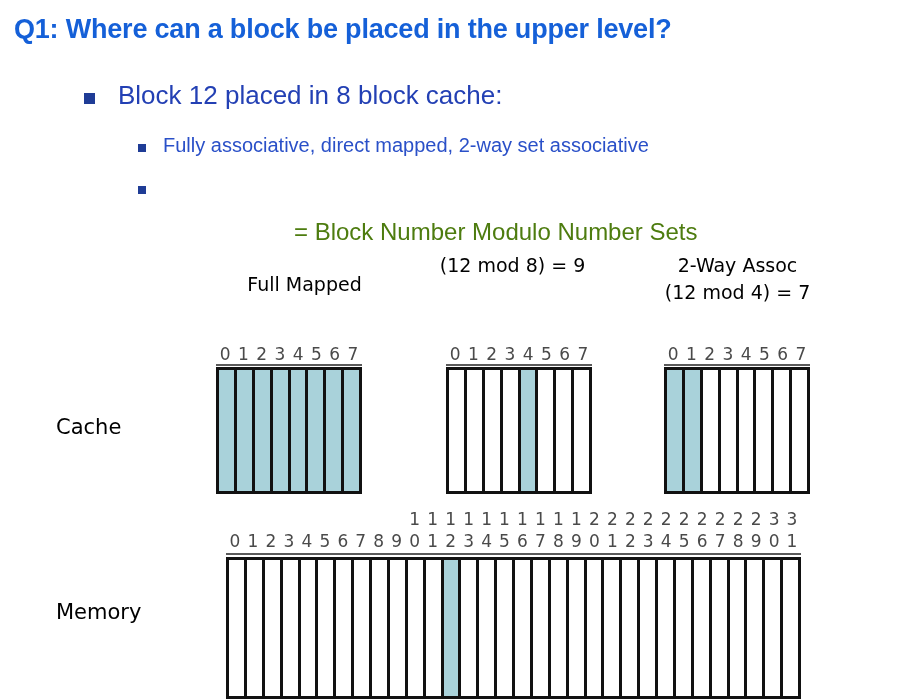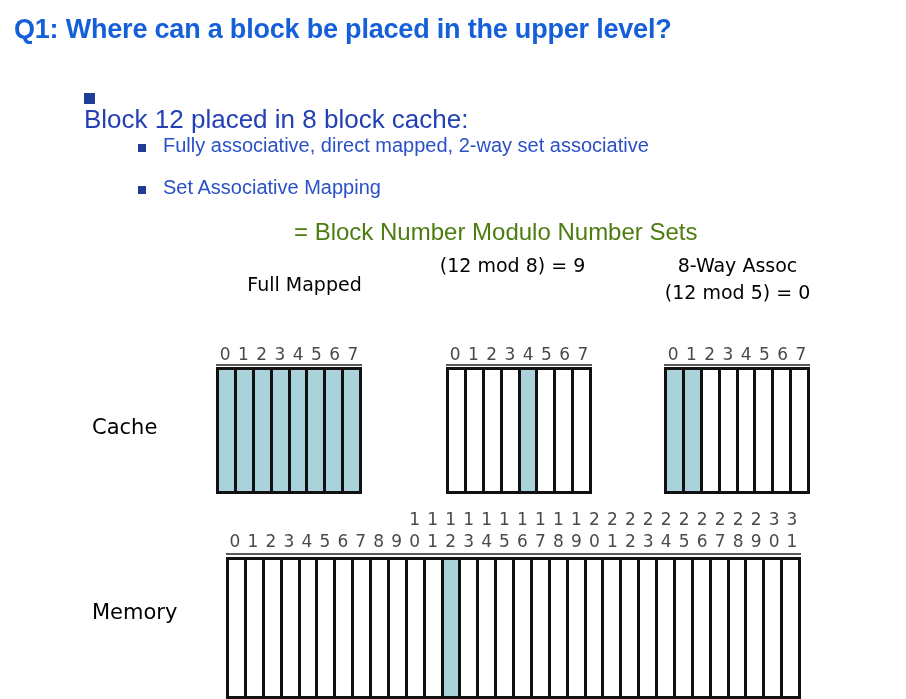--- a/index.html
+++ b/index.html
@@ -33,21 +33,21 @@
     display: flex;
     align-items: flex-start;
     white-space: nowrap;
   }
   .bullet-mark {
     display: inline-block;
     background: #1f3c96;
     flex: 0 0 auto;
   }
 
-  #bullet-l1 { left: 84px; top: 80px; flex-direction: column; }
+  #bullet-l1 { left: 84px; top: 80px; }
   #bullet-l1 .bullet-mark { width: 11px; height: 11px; margin-top: 13px; margin-right: 23px; }
   #bullet-l1 .bullet-text { font-size: 26px; color: #2340b4; }
 
   #bullet-l2a { left: 138px; top: 134px; }
   #bullet-l2a .bullet-mark { width: 8px; height: 8px; margin-top: 10px; margin-right: 17px; }
   #bullet-l2a .bullet-text { font-size: 20px; color: #2a50c8; }
 
   #bullet-l2b { left: 138px; top: 176px; }
   #bullet-l2b .bullet-mark { width: 8px; height: 8px; margin-top: 10px; margin-right: 17px; }
   #bullet-l2b .bullet-text { font-size: 20px; color: #2a50c8; }
@@ -74,21 +74,20 @@
     font-size: 19px;
     line-height: 27px;
   }
   #head-full   { left: 202px; top: 271px; width: 205px; }
   #head-direct { left: 410px; top: 252px; width: 205px; }
   #head-2way   { left: 640px; top: 252px; width: 195px; }
 
   .row-label {
     position: absolute;
     font-size: 21px;
-    margin-left: 36px;
   }
   #label-cache  { left: 56px; top: 415px; }
   #label-memory { left: 56px; top: 600px; }
 
   
   .index-strip {
     position: absolute;
     display: flex;
     font-family: "DejaVu Sans", sans-serif;
     color: #4a4a4a;
@@ -157,37 +156,36 @@
   <span class="bullet-text">Block 12 placed in 8 block cache:</span>
 </div>
 
 <div id="bullet-l2a" class="bullet-row">
   <span class="bullet-mark"></span>
   <span class="bullet-text">Fully associative, direct mapped, 2-way set associative</span>
 </div>
 
 <div id="bullet-l2b" class="bullet-row">
   <span class="bullet-mark"></span>
-  <span class="bullet-text">Set Associative Mapping</span>
 </div>
 
 <div id="bullet-l3">= Block Number Modulo Number Sets</div>
 
 <div id="head-full" class="diagram-heading hand">
   <div>Full Mapped</div>
   <div></div>
 </div>
 
 <div id="head-direct" class="diagram-heading hand">
   <div>(12 mod 8) = 9</div>
 </div>
 
 <div id="head-2way" class="diagram-heading hand">
-  <div>8-Way Assoc</div>
-  <div>(12 mod 5) = 0</div>
+  <div>2-Way Assoc</div>
+  <div>(12 mod 4) = 7</div>
 </div>
 
 <div id="label-cache" class="row-label hand">Cache</div>
 <div id="label-memory" class="row-label hand">Memory</div>
 
 <div id="idx-full" class="index-strip">
     <span class="digit">0</span>
     <span class="digit">1</span>
     <span class="digit">2</span>
     <span class="digit">3</span>

